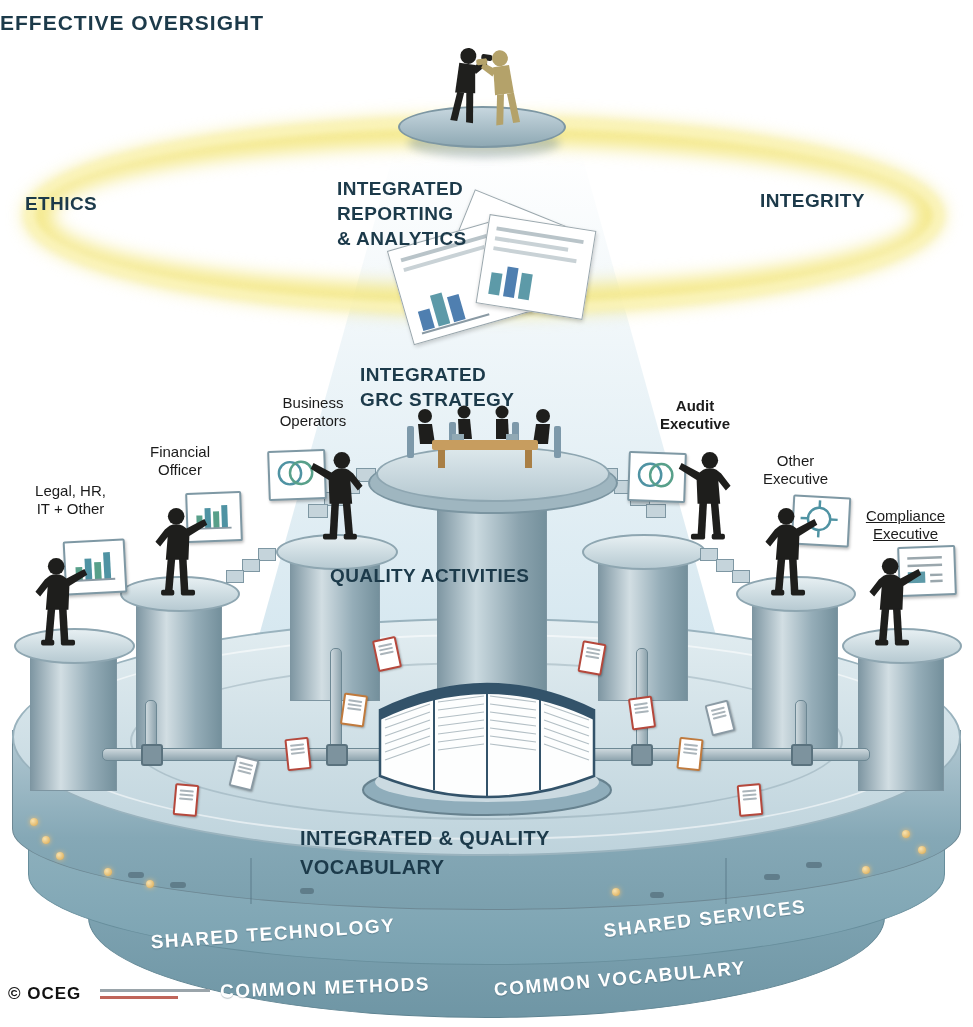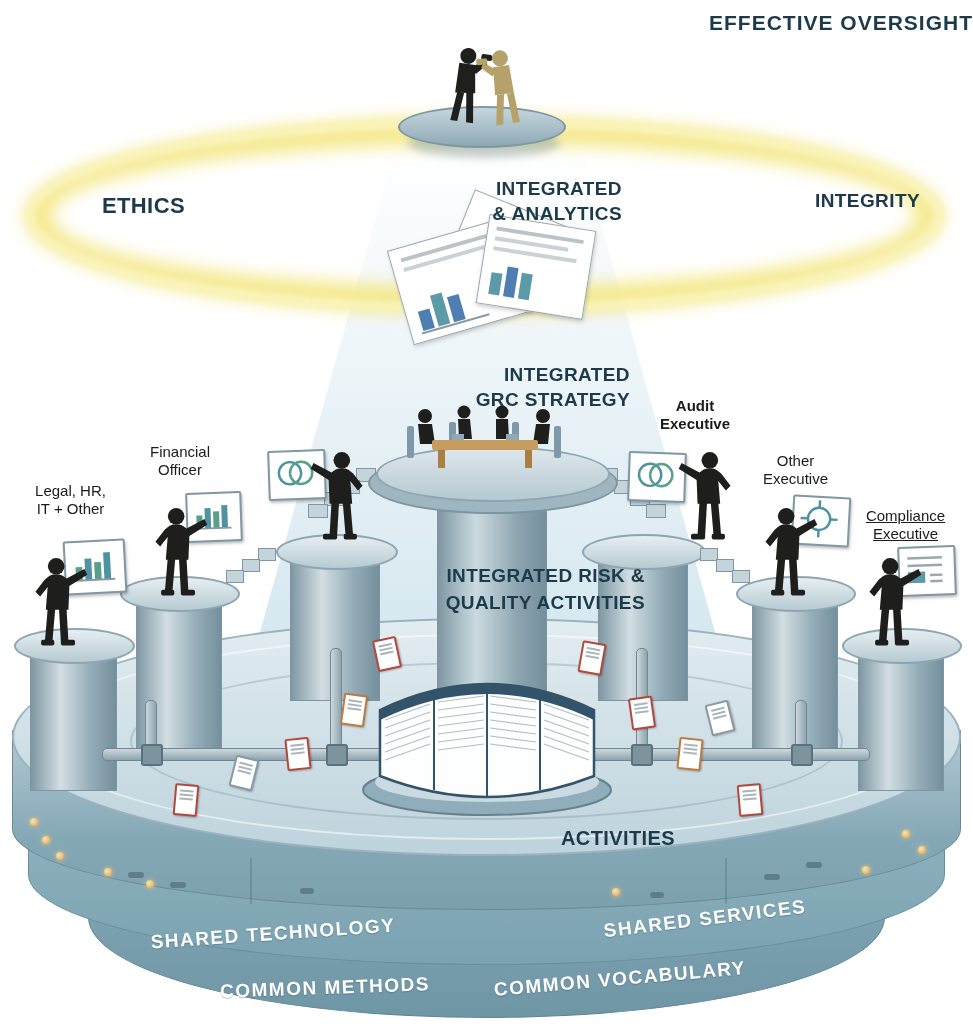--- a/index.html
+++ b/index.html
@@ -1,19 +1,19 @@
 <!DOCTYPE html>
 <html><head>
 <meta charset="utf-8">
 <style>
   html,body{margin:0;padding:0;background:#ffffff;}
   #scene{position:relative;width:973px;height:1027px;background:#ffffff;overflow:hidden;
          font-family:"Liberation Sans",sans-serif;}
   .abs{position:absolute;}
-  .txt{color:#1c3a4a;font-weight:bold;text-align:right;line-height:1.28;letter-spacing:.4px;}
+  .txt{color:#1c3a4a;font-weight:bold;text-align:left;line-height:1.28;letter-spacing:.4px;}
   .role{color:#1b1b1b;font-size:15px;text-align:center;line-height:1.22;font-weight:500;}
   .ellipse{border-radius:50%;}
   .pillar-col{background:linear-gradient(90deg,#7f97a3,#d2dee3 35%,#95adb8 70%,#74909c);
               border:1px solid #7d95a1;border-top:none;}
   .pillar-top{border-radius:50%;background:linear-gradient(180deg,#e6eff2,#b7cad2);border:2px solid #8ea6b1;}
   .board{background:#fff;border:2px solid #7e98a4;border-radius:2px;box-shadow:1px 2px 3px rgba(0,0,0,.25);}
   .doc{background:#fff;border:2px solid #b5483c;border-radius:2px;width:18px;height:24px;padding:2px 1px;
        box-shadow:1px 1px 2px rgba(0,0,0,.25);}
   .doc i{display:block;height:2px;background:#aab4ba;margin:2px 2px;border-radius:1px;}
   .pipe{background:linear-gradient(180deg,#cdd8dd,#8ea4ae);border:1px solid #6d8894;border-radius:5px;}
@@ -69,21 +69,21 @@
       <path d="M84 24 L100 24 L101 52 L82 52 Z"></path>
       <path d="M87 27 L75 18 L72 23 L82 33 Z"></path>
       <rect x="68" y="14" width="11" height="6" rx="2"></rect>
       <path d="M84 52 L91 52 L86 82 L79 82 Z"></path>
       <path d="M94 52 L101 52 L103 82 L96 82 Z"></path>
     </g>
   </svg>
 
   <div class="abs txt" style="left:0;top:10px;width:973px;font-size:21px;letter-spacing:1px;">EFFECTIVE OVERSIGHT</div>
 
-  <div class="abs txt" style="left:25px;top:192px;width:160px;font-size:22px;">ETHICS</div>
+  <div class="abs txt" style="left:25px;top:192px;width:160px;font-size:19px;">ETHICS</div>
   <div class="abs txt" style="left:760px;top:189px;width:160px;font-size:19px;">INTEGRITY</div>
 
   <div class="abs" style="left:455px;top:206px;width:104px;height:84px;background:#fff;border:1px solid #9aa7ad;
               transform:rotate(22deg);box-shadow:1px 2px 4px rgba(0,0,0,.15);"></div>
   <div class="abs" style="left:398px;top:232px;width:122px;height:96px;background:#fff;border:1px solid #9aa7ad;
               transform:rotate(-16deg);box-shadow:1px 2px 4px rgba(0,0,0,.2);">
     <div style="position:absolute;left:10px;top:10px;width:100px;height:4px;background:#b9c4c9;"></div>
     <div style="position:absolute;left:10px;top:20px;width:84px;height:4px;background:#c9d2d6;"></div>
     <div style="position:absolute;left:12px;top:66px;width:12px;height:20px;background:#4f7fb0;"></div>
     <div style="position:absolute;left:28px;top:54px;width:12px;height:32px;background:#5d9aa8;"></div>
@@ -95,20 +95,21 @@
     <div style="position:absolute;left:8px;top:10px;width:88px;height:4px;background:#b9c4c9;"></div>
     <div style="position:absolute;left:8px;top:20px;width:74px;height:4px;background:#c9d2d6;"></div>
     <div style="position:absolute;left:8px;top:30px;width:84px;height:4px;background:#c9d2d6;"></div>
     <div style="position:absolute;left:10px;top:56px;width:11px;height:22px;background:#5d9aa8;"></div>
     <div style="position:absolute;left:25px;top:48px;width:11px;height:30px;background:#4f7fb0;"></div>
     <div style="position:absolute;left:40px;top:52px;width:11px;height:26px;background:#5d9aa8;"></div>
   </div>
 
   <div class="abs txt" style="left:337px;top:176px;width:285px;font-size:19px;line-height:25px;">
     <div>INTEGRATED</div>
+    <div>REPORTING</div>
     <div>&amp; ANALYTICS</div>
   </div>
 
   <div class="abs" style="left:88px;top:850px;width:797px;height:168px;
               border-radius:0 0 50% 50% / 0 0 60% 60%;
               background:linear-gradient(180deg,#85a9b7,#6f96a5);border:1px solid #5f8492;box-sizing:border-box;"></div>
   <div class="abs" style="left:28px;top:800px;width:917px;height:165px;
               border-radius:0 0 50% 50% / 0 0 55% 55%;
               background:linear-gradient(180deg,#93b4c0,#7aa2b1);border:1px solid #678e9c;box-sizing:border-box;"></div>
   <div class="abs" style="left:12px;top:730px;width:949px;height:180px;
@@ -382,44 +383,55 @@
     </svg>
 
   <div class="abs role" style="left:18px;top:482px;width:105px;">
     <div>Legal, HR,</div>
     <div>IT + Other</div>
   </div>
   <div class="abs role" style="left:130px;top:443px;width:100px;">
     <div>Financial</div>
     <div>Officer</div>
   </div>
+  <div class="abs role" style="left:258px;top:394px;width:110px;">
+    <div>Business</div>
+    <div>Operators</div>
+  </div>
   <div class="abs role" style="left:645px;top:397px;width:100px;font-weight:bold;">
     <div>Audit</div>
     <div>Executive</div>
   </div>
   <div class="abs role" style="left:748px;top:452px;width:95px;">
     <div>Other</div>
     <div>Executive</div>
   </div>
   <div class="abs role" style="left:848px;top:507px;width:115px;text-decoration:underline;">
     <div>Compliance</div>
     <div>Executive</div>
   </div>
 
   <div class="abs txt" style="left:360px;top:362px;width:270px;font-size:19px;line-height:25px;">
     <div>INTEGRATED</div>
     <div>GRC STRATEGY</div>
   </div>
   <div class="abs txt" style="left:330px;top:562px;width:315px;font-size:19px;line-height:27px;">
-    <div>INTEGRATED RISK &amp;</div>
     <div>QUALITY ACTIVITIES</div>
   </div>
   <div class="abs txt" style="left:300px;top:824px;width:375px;font-size:20px;line-height:29px;">
-    <div>ACTIVITIES</div>
+    <div>INTEGRATED &amp; QUALITY</div>
+    <div>VOCABULARY</div>
   </div>
 
   <div class="abs ring-text" style="left:138px;top:923px;width:270px;font-size:19px;transform:rotate(-4deg);">SHARED TECHNOLOGY</div>
   <div class="abs ring-text" style="left:585px;top:908px;width:240px;font-size:19px;transform:rotate(-7deg);">SHARED SERVICES</div>
   <div class="abs ring-text" style="left:205px;top:977px;width:240px;font-size:19px;transform:rotate(-2deg);">COMMON METHODS</div>
   <div class="abs ring-text" style="left:485px;top:968px;width:270px;font-size:19px;transform:rotate(-5deg);">COMMON VOCABULARY</div>
 
+  <div class="abs" style="left:8px;top:984px;width:280px;height:36px;">
+    <span style="font-weight:bold;font-size:17px;color:#111;letter-spacing:1px;">© OCEG</span>
+    <div style="position:absolute;left:92px;top:5px;width:120px;">
+      <div style="height:3px;background:#9aa4aa;margin-bottom:4px;width:110px;"></div>
+      <div style="height:3px;background:#c0655a;width:78px;"></div>
+    </div>
+  </div>
 
 </div>
 
 </body></html>

